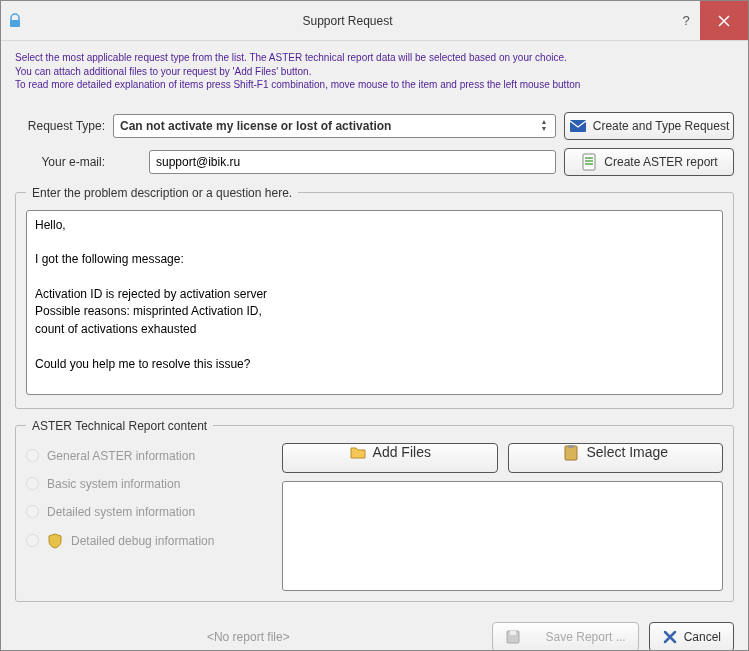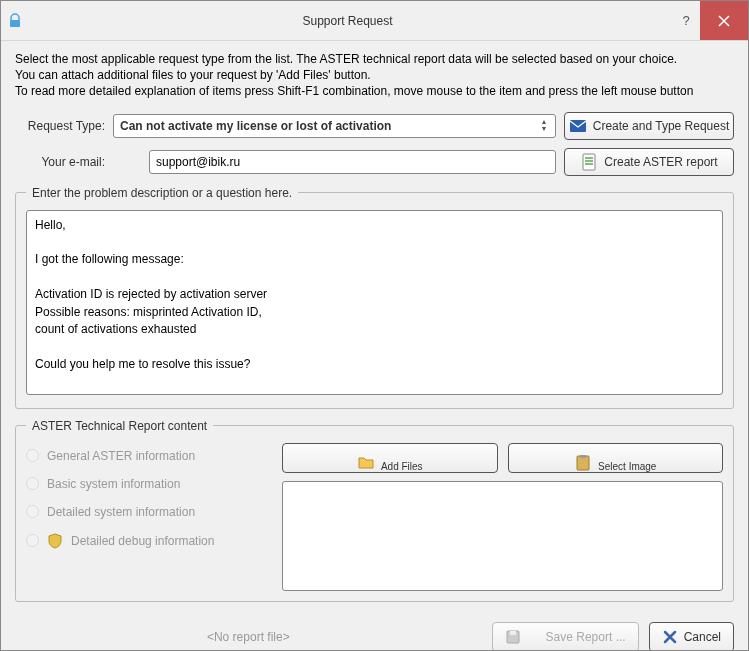--- a/index.html
+++ b/index.html
@@ -23,21 +23,21 @@
 }
 .titlebar .lock-icon { margin-left: 6px; width: 16px; height: 16px; }
 .titlebar .title { flex: 1; text-align: center; font-size: 12px; color: #333; }
 .titlebar .win-btns { display: flex; align-items: stretch; height: 100%; }
 .win-btn { width: 36px; display: flex; align-items: center; justify-content: center; }
 .win-help { width: 28px; color: #555; font-size: 13px; }
 .win-close { width: 48px; background: #c75050; color: #fff; font-size: 14px; }
 
 .content { padding: 10px 14px; }
 
-.instructions { font-size: 12px; color: #000000; line-height: 1.35; margin-bottom: 12px; }
+.instructions { font-size: 10px; color: #4c1d95; line-height: 1.35; margin-bottom: 20px; }
 
 .form-row { display: flex; align-items: center; margin-bottom: 8px; gap: 8px; }
 .form-label { width: 90px; text-align: right; font-size: 12px; color: #333; }
 .req-combo {
   flex: 1;
   height: 24px;
   border: 1px solid #888;
   border-radius: 3px;
   background: #fff;
   display: flex;
@@ -109,22 +109,22 @@
 .radio-item input { accent-color: #888; }
 .radio-item.disabled input { opacity: 0.6; }
 .shield { width: 16px; height: 16px; }
 
 .files-col { flex: 1; display: flex; flex-direction: column; }
 .files-btns { display: flex; gap: 10px; margin-bottom: 8px; }
 .file-btn {
   flex: 1; height: 30px;
   border: 1px solid #555; border-radius: 4px;
   background: linear-gradient(#fdfdfd, #ededed);
-  display: flex; align-items: flex-end; justify-content: center; gap: 6px;
-  font-size: 10px; cursor: pointer;
+  display: flex; align-items: flex-start; justify-content: center; gap: 6px;
+  font-size: 14px; cursor: pointer;
 }
 .file-list {
   flex: 1; min-height: 110px;
   border: 1px solid #888; border-radius: 3px; background: #fff;
 }
 
 .footer {
   display: flex; align-items: center; gap: 10px;
   padding: 10px 14px 0 14px;
 }

